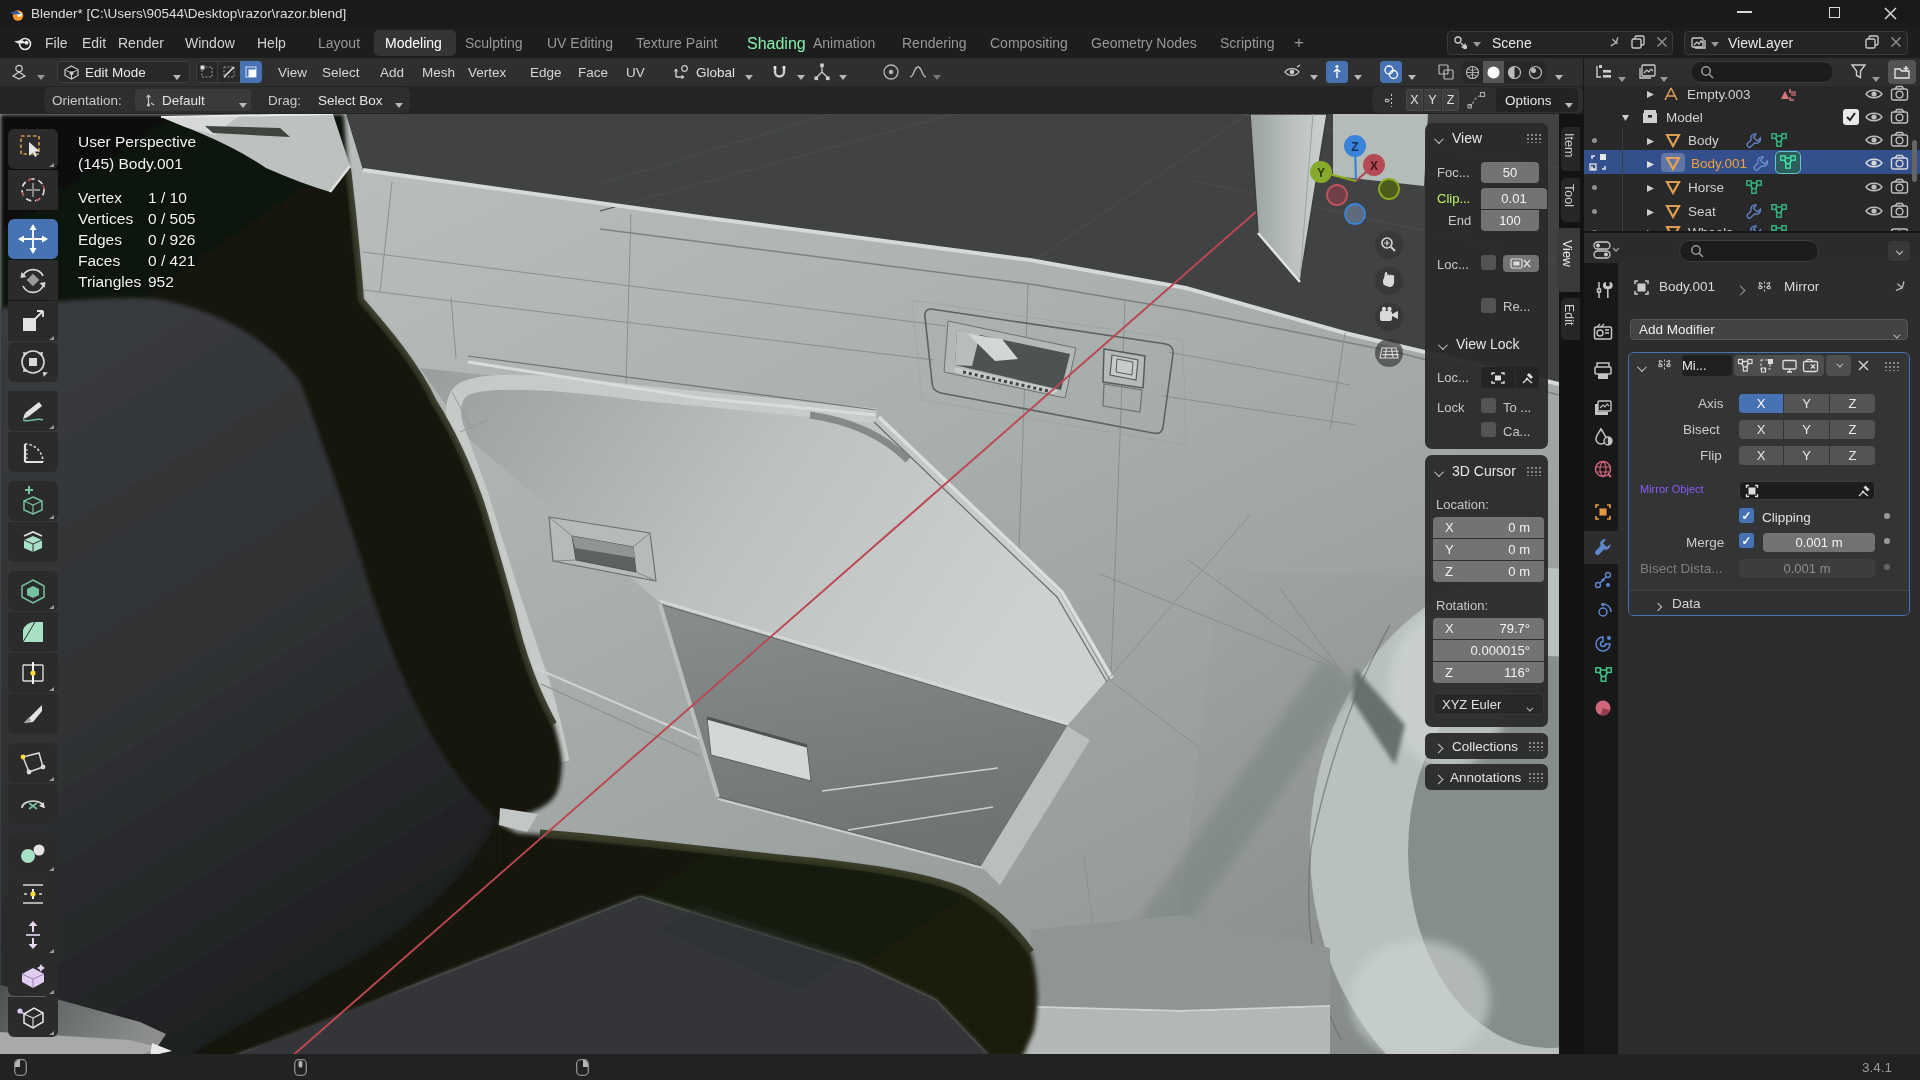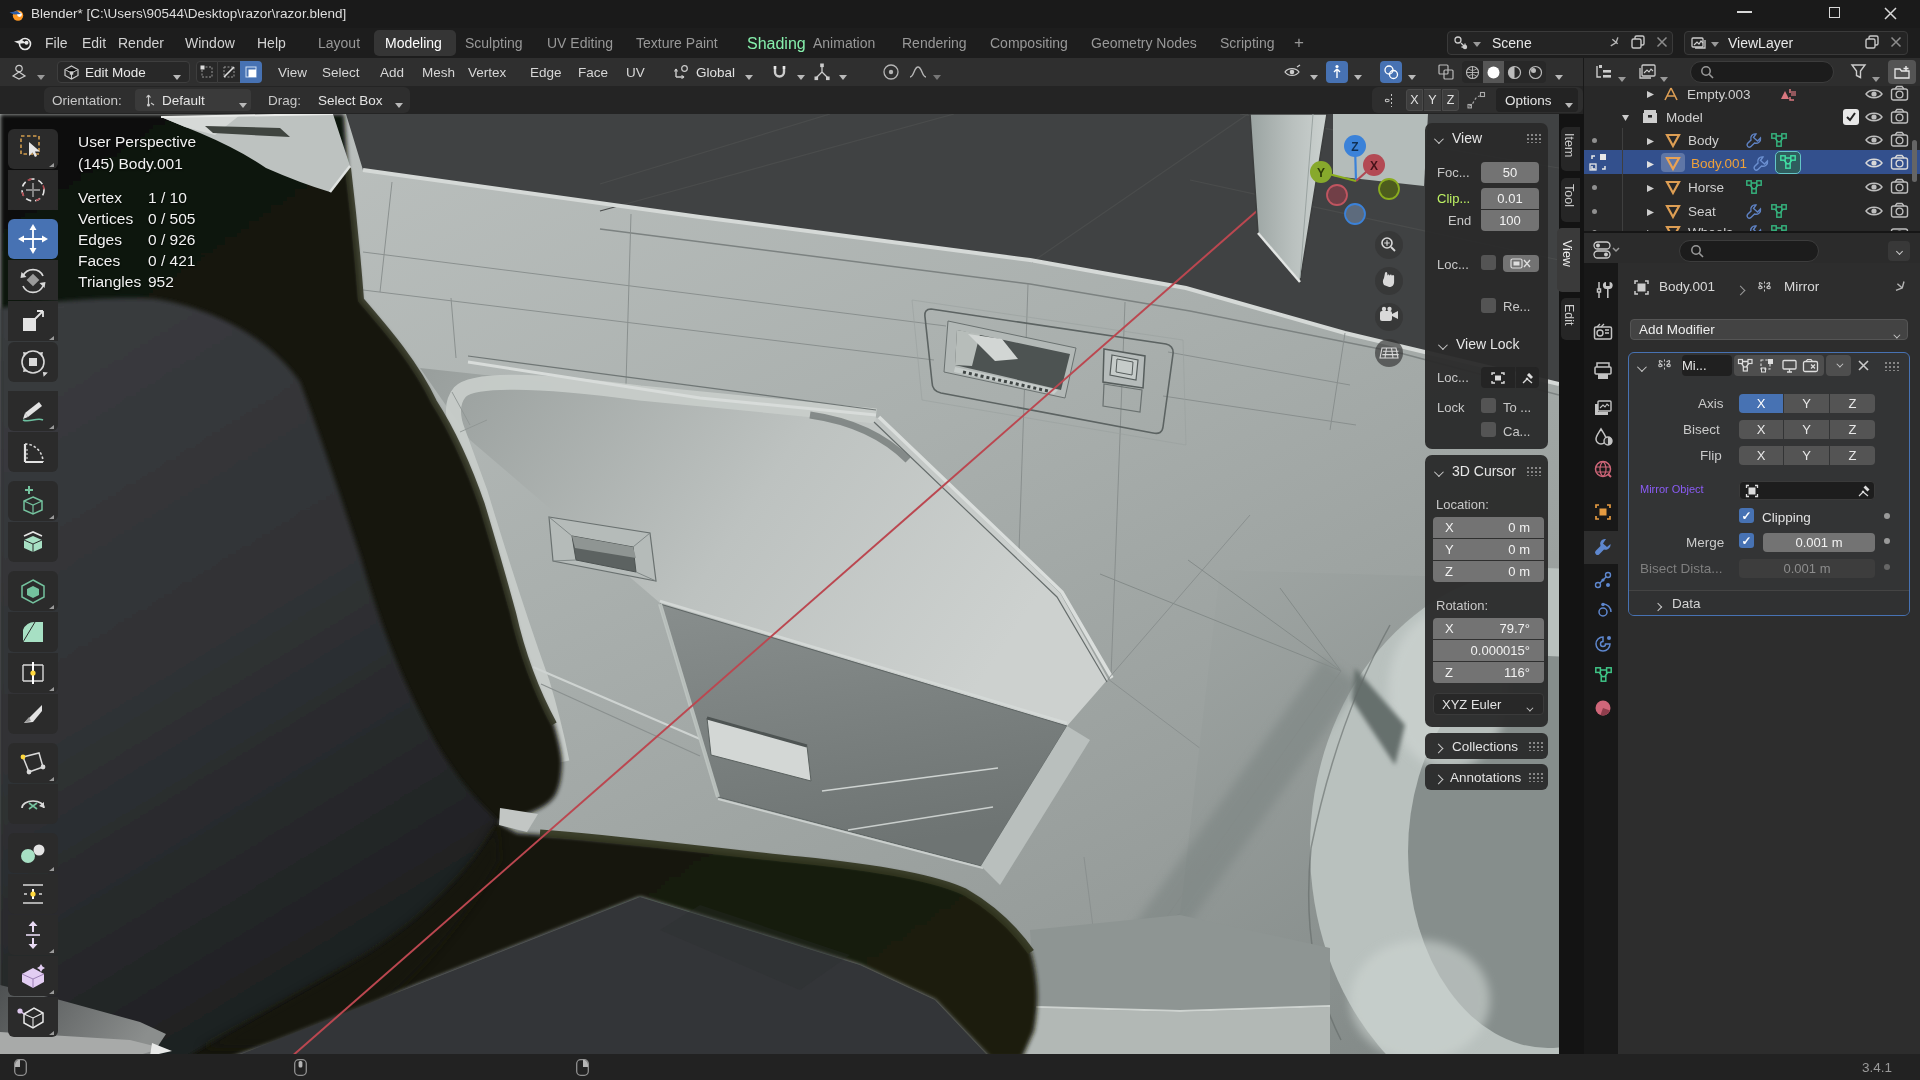--- a/index.html
+++ b/index.html
@@ -654,21 +654,21 @@
 </g>
 </svg>
 
 <div class="abs" style="left:1425px;top:123px;width:123px;height:326px;background:rgba(43,43,43,0.96);border-radius:7px"></div>
 <div class="txt" style="left:1434px;top:130px"><span class="chev"></span></div>
 <div class="txt" style="left:1452px;top:130px;font-size:14px;color:#e6e6e6">View</div>
 <div class="grip" style="left:1526px;top:133px"></div>
 <div class="txt" style="left:1437px;top:165px;font-size:13px;color:#c8c8c8">Foc...</div>
 <div class="field" style="left:1481px;top:162px;width:58px;height:21px">50</div>
 <div class="txt" style="left:1437px;top:191px;font-size:13px;color:#bef264">Clip...</div>
-<div class="field" style="left:1481px;top:188px;width:58px;height:21px;border-radius:4px 4px 0 0">0.01</div>
+<div class="field" style="left:1481px;top:188px;width:66px;height:21px;border-radius:4px 4px 0 0">0.01</div>
 <div class="txt" style="left:1448px;top:213px;font-size:13px;color:#c8c8c8">End</div>
 <div class="field" style="left:1481px;top:210px;width:58px;height:21px;border-radius:0 0 4px 4px">100</div>
 <div class="txt" style="left:1437px;top:257px;font-size:13px;color:#c8c8c8">Loc...</div>
 <div class="cb" style="left:1481px;top:255px"></div>
 <div class="field" style="left:1503px;top:255px;width:36px;height:17px">
       <svg width="22" height="13" viewBox="0 0 22 13">
         <rect x="1" y="2" width="11" height="9" rx="1.5" fill="none" stroke="#ddd" stroke-width="1.2"></rect>
         <rect x="3.5" y="4.5" width="6" height="4" fill="#ddd"></rect>
         <path d="M14 3 L20 10 M20 3 L14 10" stroke="#ddd" stroke-width="1.4"></path>
       </svg>

